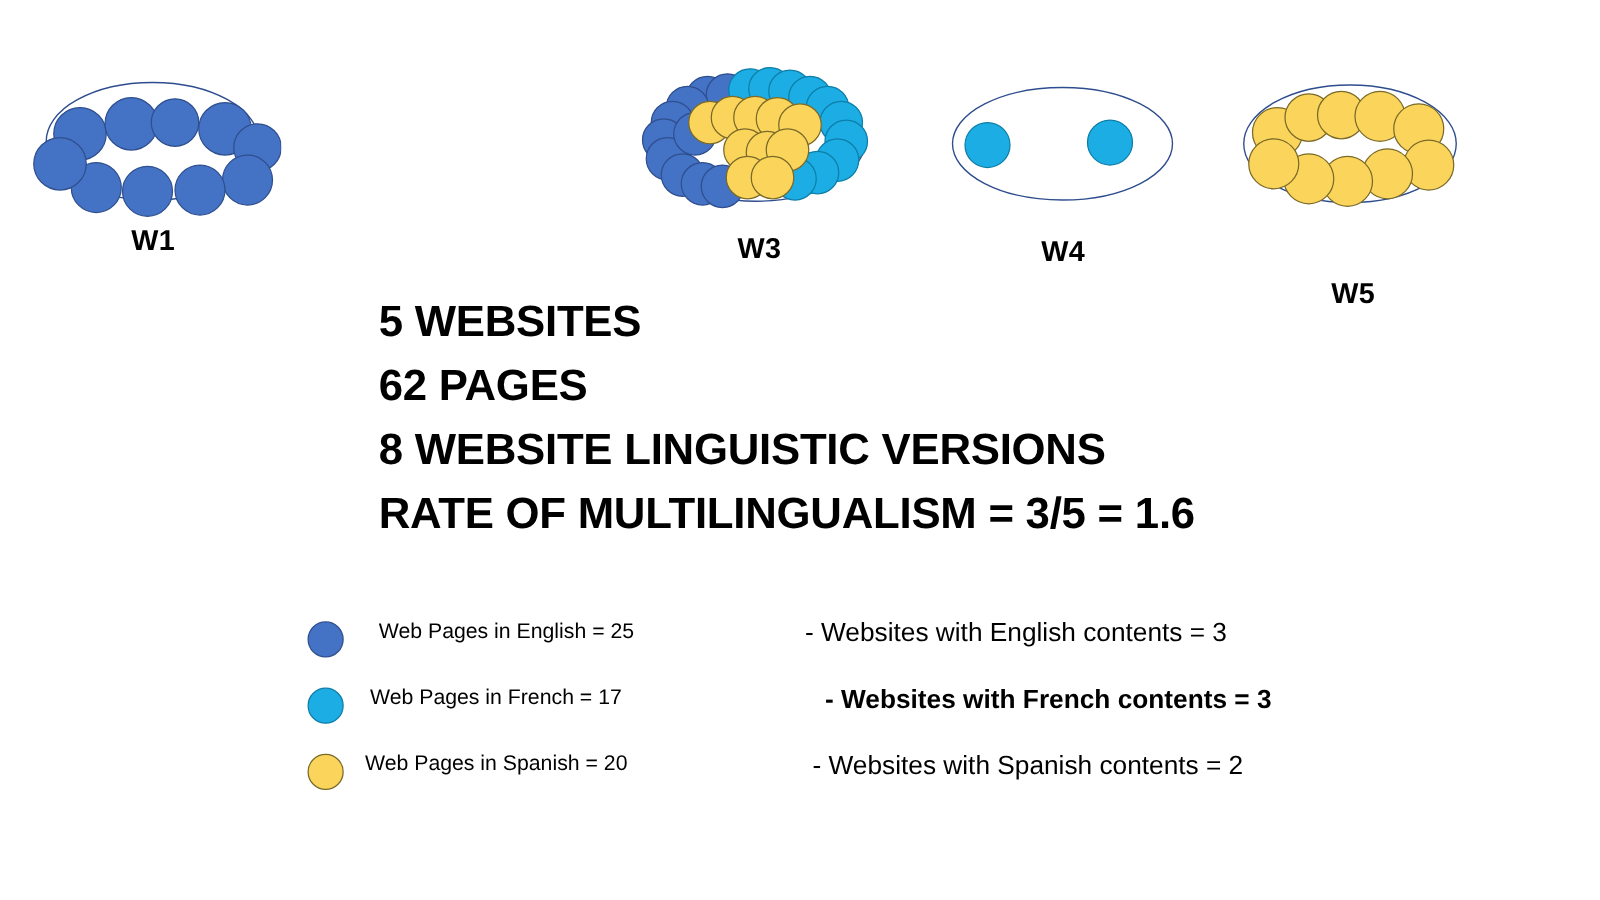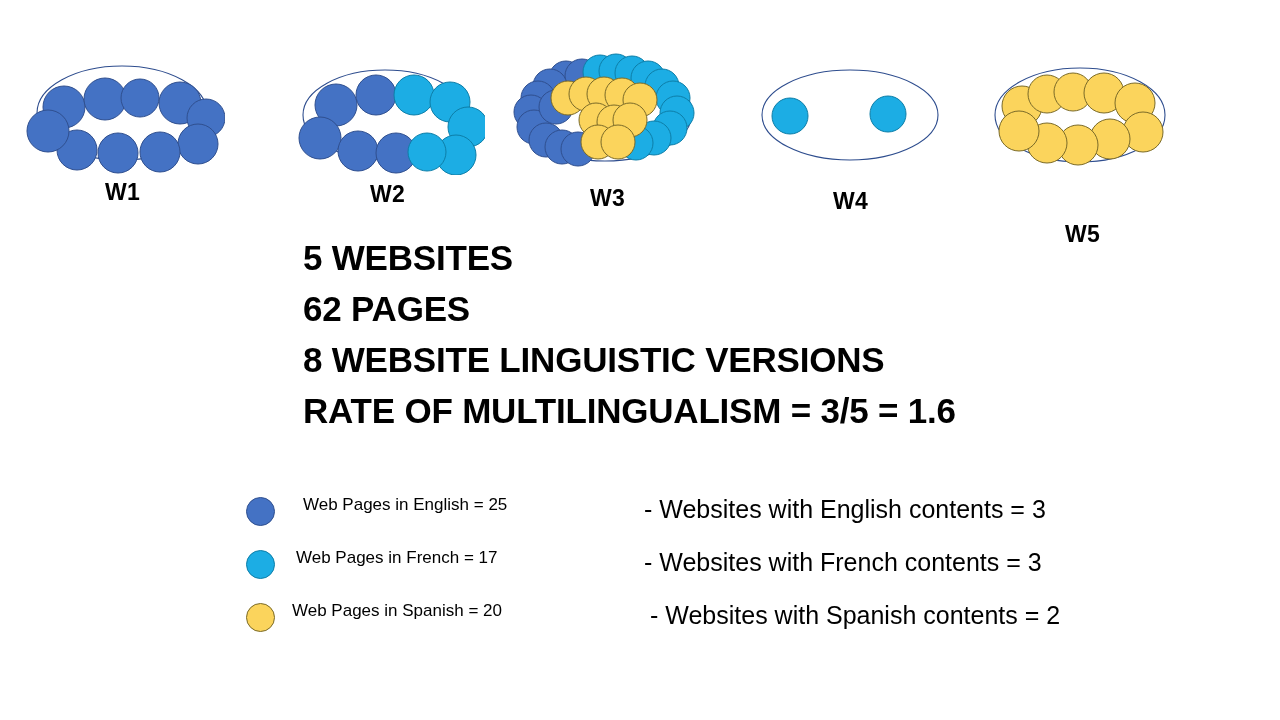--- a/index.html
+++ b/index.html
@@ -85,21 +85,21 @@
   .legend-left {
     position: absolute;
     top: 6px;
     font-size: 17px;
     white-space: nowrap;
     font-family: "Liberation Sans", sans-serif;
   }
   .legend-right {
     position: absolute;
     top: 6px;
-    font-size: 25px;
+    font-size: 21px;
     white-space: nowrap;
     font-family: "Liberation Sans", sans-serif;
   }
 </style>
 </head>
 <body>
 
 <div id="clusters">
 
   <div class="cluster" style="left:20px; top:55px; width:205px; height:170px;">
@@ -114,38 +114,20 @@
         <circle cx="178" cy="89" r="20" fill="#4472C4" stroke="#2F4F8F" stroke-width="1"></circle>
         <circle cx="140" cy="97" r="20" fill="#4472C4" stroke="#2F4F8F" stroke-width="1"></circle>
         <circle cx="98" cy="98" r="20" fill="#4472C4" stroke="#2F4F8F" stroke-width="1"></circle>
         <circle cx="57" cy="95" r="20" fill="#4472C4" stroke="#2F4F8F" stroke-width="1"></circle>
         <circle cx="28" cy="76" r="21" fill="#4472C4" stroke="#2F4F8F" stroke-width="1"></circle>
       </g>
     </svg>
     <div class="cluster-label" style="top:124px;">W1</div>
   </div>
 
-  <div class="cluster" style="left:290px; top:55px; width:195px; height:170px;">
-    <svg width="195" height="120" viewBox="0 0 195 120">
-      <ellipse cx="95" cy="60" rx="82" ry="45" fill="#ffffff" stroke="#2E4D8E" stroke-width="1.1"></ellipse>
-      <g>
-        <circle cx="46" cy="50" r="21" fill="#4472C4" stroke="#2F4F8F" stroke-width="1"></circle>
-        <circle cx="86" cy="40" r="20" fill="#4472C4" stroke="#2F4F8F" stroke-width="1"></circle>
-        <circle cx="30" cy="83" r="21" fill="#4472C4" stroke="#2F4F8F" stroke-width="1"></circle>
-        <circle cx="68" cy="96" r="20" fill="#4472C4" stroke="#2F4F8F" stroke-width="1"></circle>
-        <circle cx="106" cy="98" r="20" fill="#4472C4" stroke="#2F4F8F" stroke-width="1"></circle>
-        <circle cx="124" cy="40" r="20" fill="#1CADE4" stroke="#0D7EA8" stroke-width="1"></circle>
-        <circle cx="160" cy="47" r="20" fill="#1CADE4" stroke="#0D7EA8" stroke-width="1"></circle>
-        <circle cx="178" cy="72" r="20" fill="#1CADE4" stroke="#0D7EA8" stroke-width="1"></circle>
-        <circle cx="166" cy="100" r="20" fill="#1CADE4" stroke="#0D7EA8" stroke-width="1"></circle>
-        <circle cx="137" cy="97" r="19" fill="#1CADE4" stroke="#0D7EA8" stroke-width="1"></circle>
-      </g>
-    </svg>
-    <div class="cluster-label" style="top:126px;">W2</div>
-  </div>
 
   <div class="cluster" style="left:510px; top:50px; width:195px; height:175px;">
     <svg width="195" height="130" viewBox="0 0 195 130">
       <ellipse cx="95" cy="63" rx="87" ry="48" fill="#ffffff" stroke="#2E4D8E" stroke-width="1.1"></ellipse>
       <g>
         <circle cx="56" cy="28" r="17" fill="#4472C4" stroke="#2F4F8F" stroke-width="1"></circle>
         <circle cx="72" cy="26" r="17" fill="#4472C4" stroke="#2F4F8F" stroke-width="1"></circle>
         <circle cx="40" cy="36" r="17" fill="#4472C4" stroke="#2F4F8F" stroke-width="1"></circle>
         <circle cx="28" cy="48" r="17" fill="#4472C4" stroke="#2F4F8F" stroke-width="1"></circle>
         <circle cx="21" cy="62" r="17" fill="#4472C4" stroke="#2F4F8F" stroke-width="1"></circle>
@@ -225,21 +207,21 @@
 
   <div class="legend-row">
     <span class="legend-swatch blue" style="background:#4472C4;"></span>
     <span class="legend-left" style="left:57px;">Web Pages in English  = 25</span>
     <span class="legend-right" style="left:398px;">- Websites with English   contents = 3</span>
   </div>
 
   <div class="legend-row">
     <span class="legend-swatch cyan" style="background:#1CADE4;"></span>
     <span class="legend-left" style="left:50px;">Web Pages in French   = 17</span>
-    <span class="legend-right" style="left:398px;">- Websites with French   contents = 3</span>
+    <span class="legend-right" style="left:414px;font-weight:bold;">- Websites with French   contents = 3</span>
   </div>
 
   <div class="legend-row">
     <span class="legend-swatch" style="background:#FBD45C;"></span>
     <span class="legend-left" style="left:46px;">Web Pages in Spanish  = 20</span>
     <span class="legend-right" style="left:404px;">- Websites with Spanish contents = 2</span>
   </div>
 </div>
 
 </body></html>

